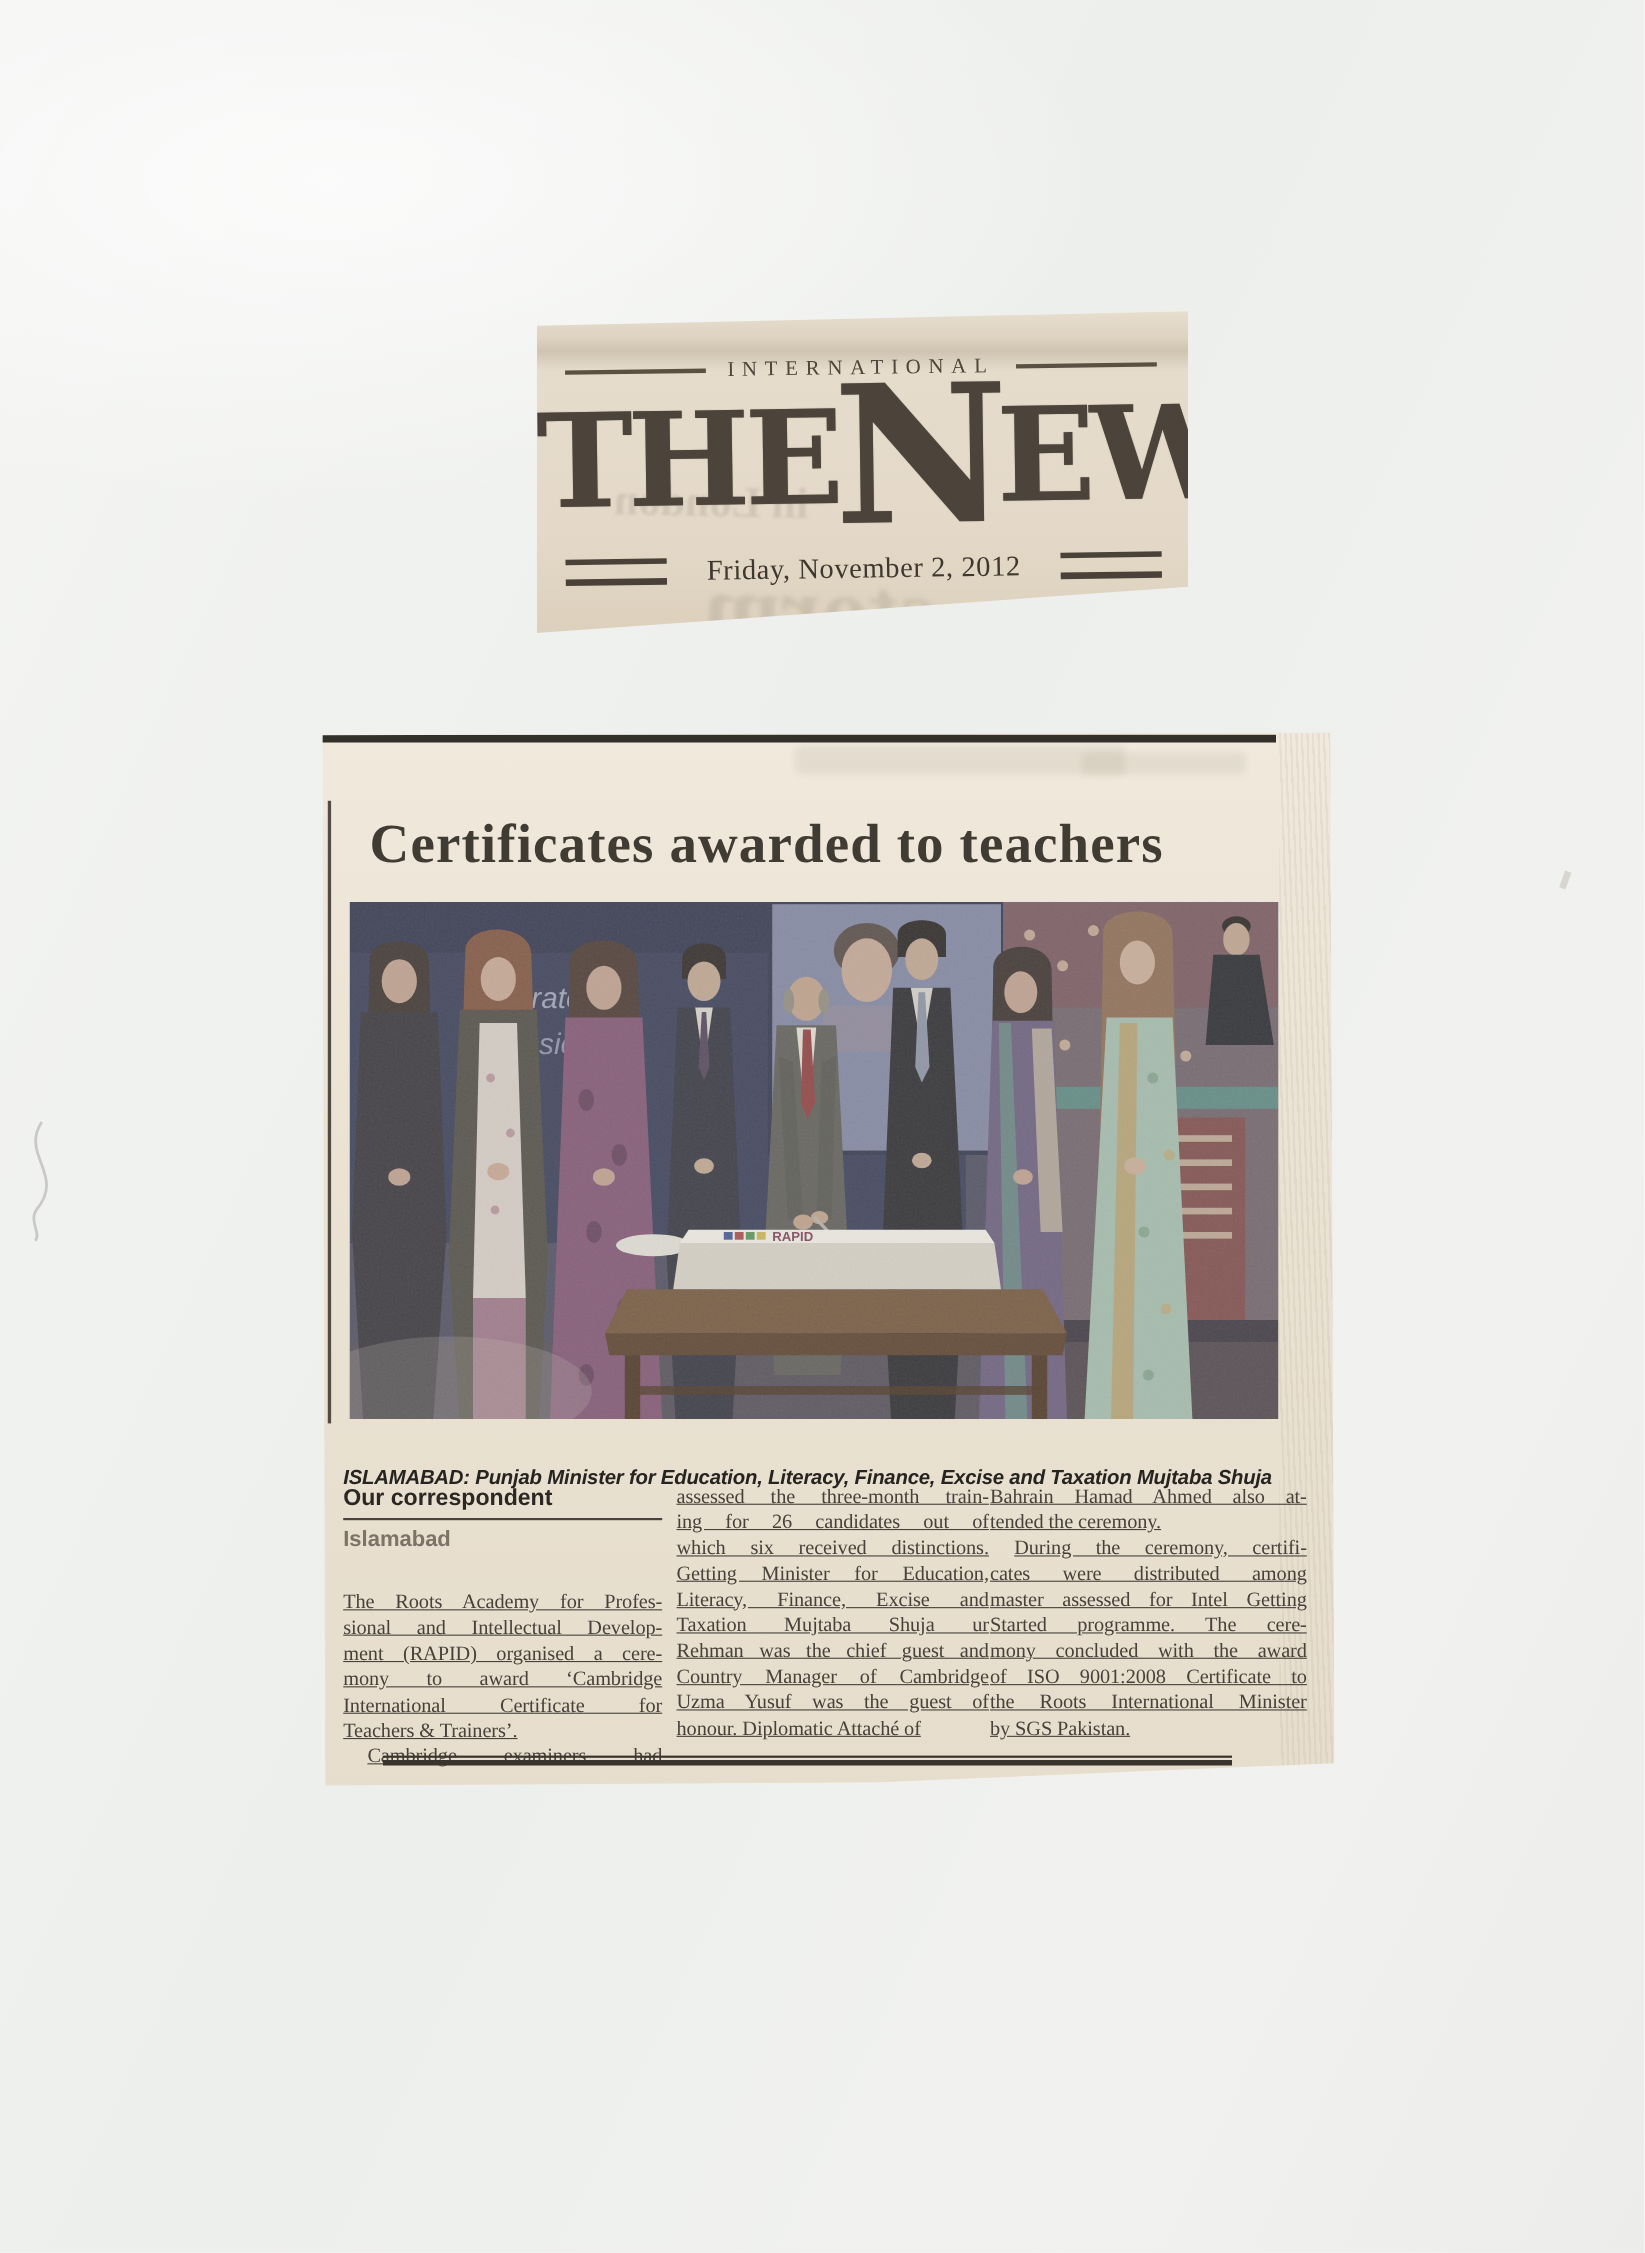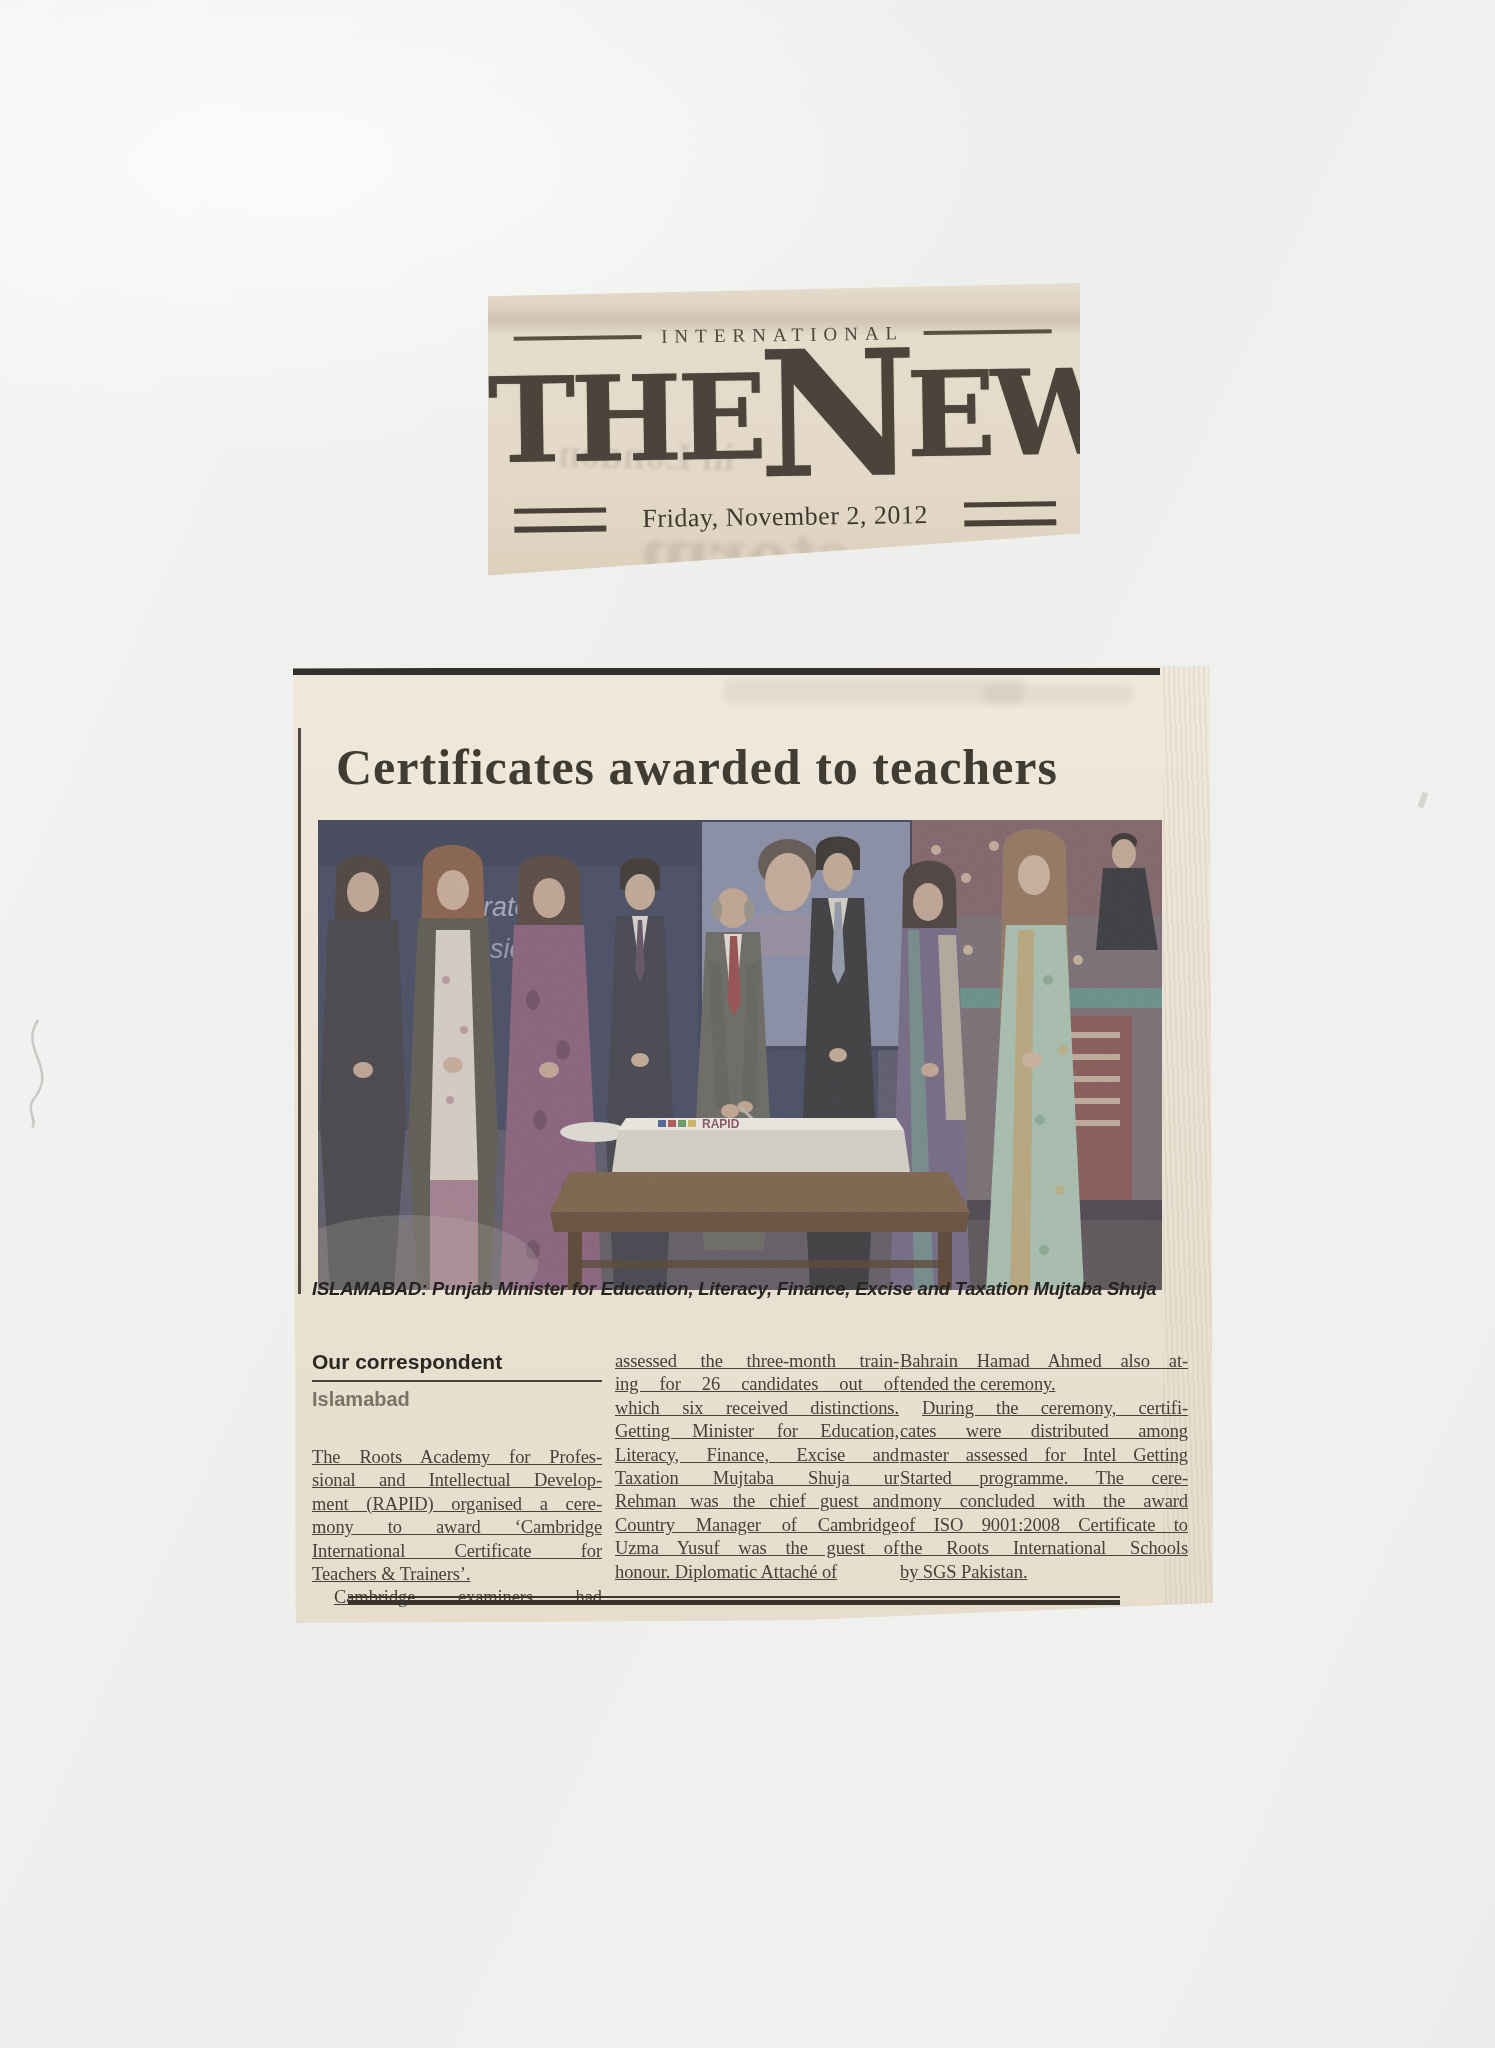--- a/index.html
+++ b/index.html
@@ -273,21 +273,21 @@
         <rect x="370" y="300" width="8" height="7" fill="#d8b83a"></rect>
         <text x="384" y="308" font-family="Liberation Sans, sans-serif" font-weight="bold" font-size="12" fill="#8a3a5a">RAPID</text>
       </g>
 
       <ellipse cx="90" cy="445" rx="130" ry="50" fill="#cfc4b4" opacity="0.22"></ellipse>
       <rect width="844" height="470" fill="#d8cfc0" opacity="0.12"></rect>
       <rect width="844" height="470" filter="url(#np)" opacity="0.35"></rect>
     </svg>
   </div>
 
-  <div class="cap" style="top:610px;">ISLAMABAD: Punjab Minister for Education, Literacy, Finance, Excise and Taxation Mujtaba Shuja</div>
+  <div class="cap" style="top:664px;">ISLAMABAD: Punjab Minister for Education, Literacy, Finance, Excise and Taxation Mujtaba Shuja</div>
 
   <div class="byline">Our correspondent</div>
   <div class="byline-rule"></div>
   <div class="dateline">Islamabad</div>
 
   <div class="col col1">
     <div class="bl">The Roots Academy for Profes-</div>
     <div class="bl">sional and Intellectual Develop-</div>
     <div class="bl">ment (RAPID) organised a cere-</div>
     <div class="bl">mony to award ‘Cambridge</div>
@@ -311,21 +311,21 @@
 
   <div class="col col3">
     <div class="bl">Bahrain Hamad Ahmed also at-</div>
     <div class="bl noJust">tended the ceremony.</div>
     <div class="bl indent">During the ceremony, certifi-</div>
     <div class="bl">cates were distributed among</div>
     <div class="bl">master assessed for Intel Getting</div>
     <div class="bl">Started programme. The cere-</div>
     <div class="bl">mony concluded with the award</div>
     <div class="bl">of ISO 9001:2008 Certificate to</div>
-    <div class="bl">the Roots International Schools</div>
+    <div class="bl">the Roots International Minister</div>
     <div class="bl noJust">by SGS Pakistan.</div>
   </div>
 
   <div class="endrule"></div>
 </div>
 
 <svg class="smudge-mark" style="left:8px;top:1010px;" width="70" height="120">
   <path d="M30,10 C10,40 52,58 25,90 C18,100 30,112 24,118" stroke="rgba(110,105,100,.30)" stroke-width="2.5" fill="none"></path>
 </svg>
 <div class="abs" style="left:1420px;top:792px;width:6px;height:16px;background:rgba(140,130,120,.25);transform:rotate(20deg);"></div>

